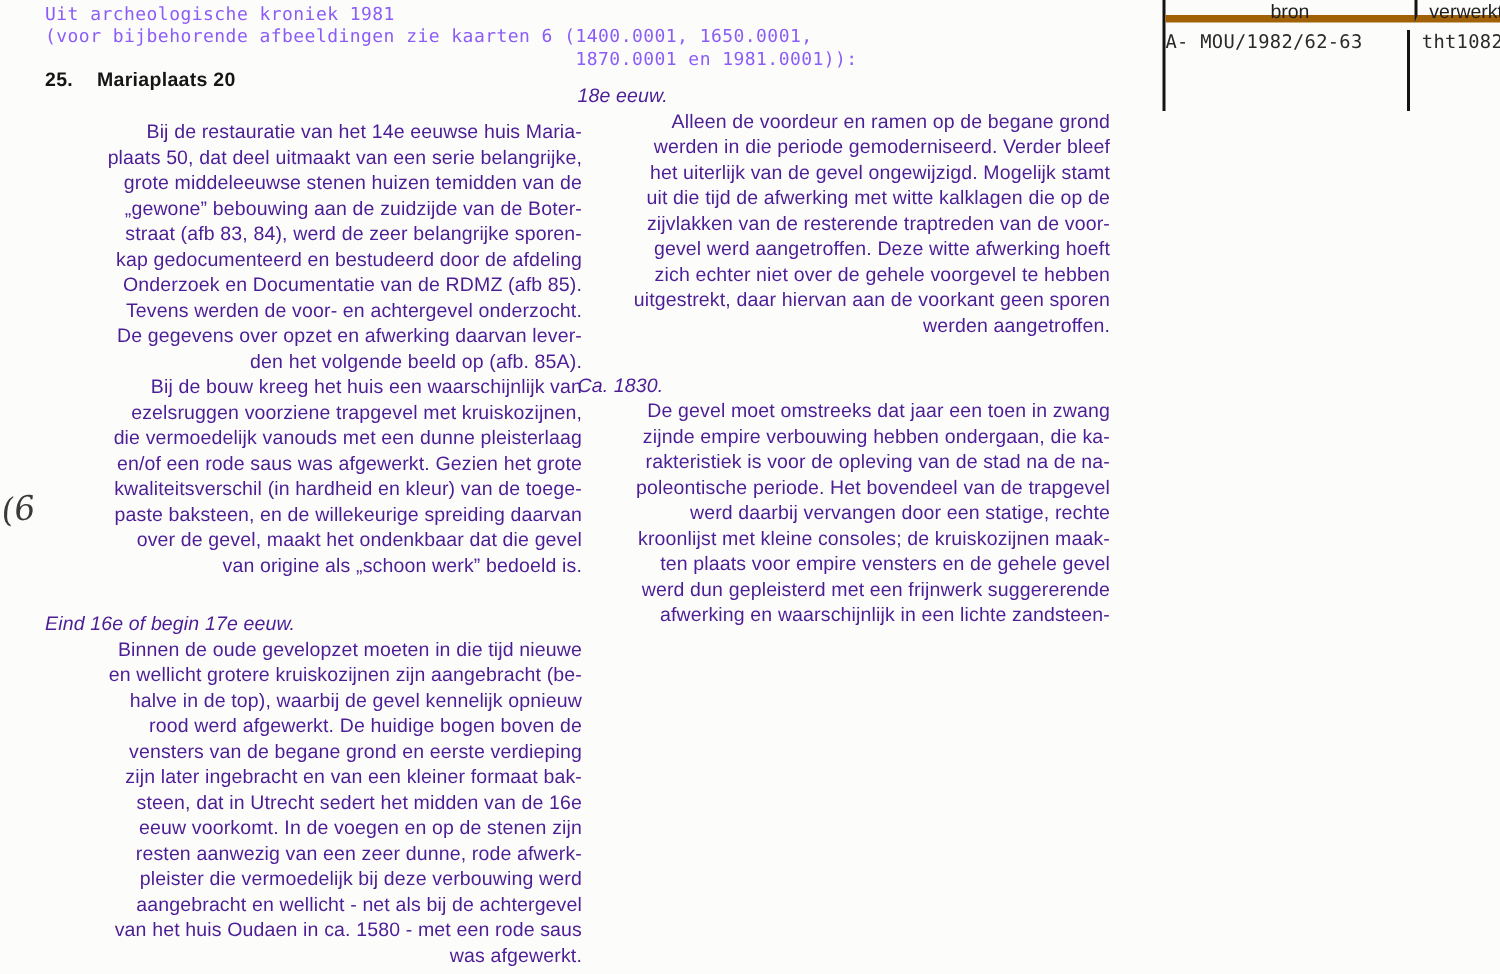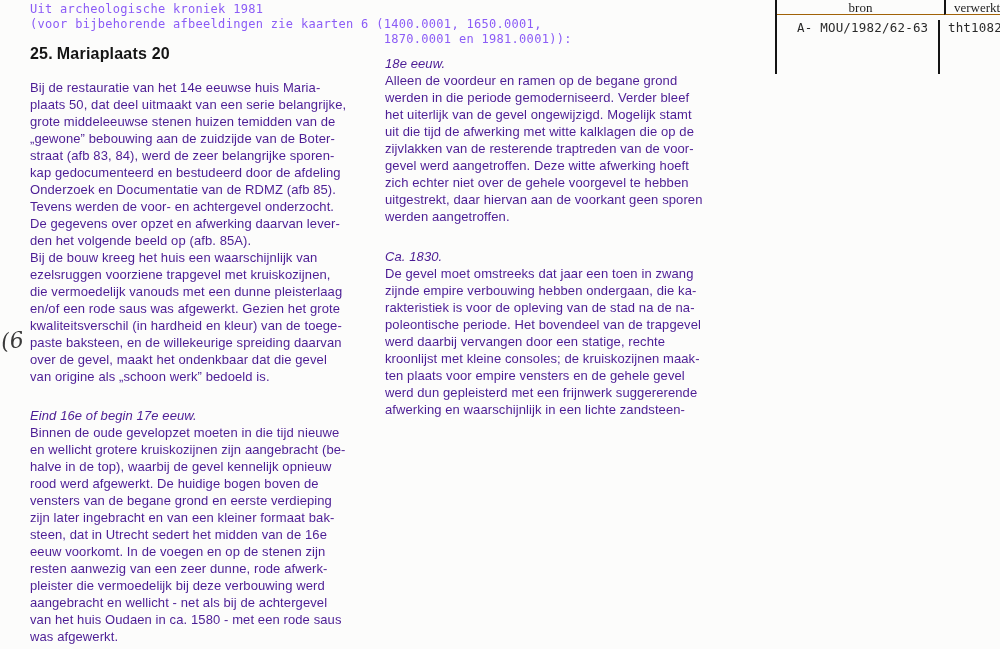--- a/index.html
+++ b/index.html
@@ -14,56 +14,56 @@
   .typed-header{
     position:absolute;left:30px;top:2px;
     font-family:"DejaVu Sans Mono", monospace;
     font-size:12px;line-height:15px;color:#8b5cf6;
     white-space:pre;letter-spacing:.3px;
   }
 
   
   .doc-title{
     position:absolute;left:30px;top:45px;margin:0;
-    font-size:16px;font-weight:bold;color:#151515;
-    display:flex;gap:4px;letter-spacing:.2px;
+    font-size:13px;font-weight:bold;color:#151515;
+    display:flex;gap:16px;letter-spacing:.2px;
   }
 
   
   .registry{
     position:absolute;left:775px;top:0;width:225px;height:74px;
     border-left:2px solid #141414;display:flex;flex-direction:column;
     font-size:13px;
   }
   .reg-row{display:flex;flex:0 0 auto;}
   .reg-head{height:15px;}
   .reg-cell{box-sizing:border-box;}
   .c-bron{width:167px;}
   .c-verwerkt{flex:1;border-left:2px solid #141414;padding-left:8px;}
-  .reg-head .reg-cell{border-bottom:1px solid #a16207;padding-bottom:2px;font-family:Liberation Serif, serif;}
+  .reg-head .reg-cell{border-bottom:5px solid #a16207;padding-bottom:2px;}
   .reg-head .c-bron{text-align:center;}
   .reg-body{flex:1;padding-top:5px;}
   .mono{
     font-family:"DejaVu Sans Mono", monospace;font-size:12.5px;
     color:#2a2a2a;letter-spacing:.2px;
   }
-  .reg-body .c-bron{padding-left:20px;}
+  .reg-body .c-bron{padding-left:0;}
 
   
   .margin-note{
     position:absolute;left:1px;top:328px;
     font-family:"DejaVu Serif", serif;font-style:italic;
     font-size:22px;color:#3a3a3a;transform:rotate(-6deg);
   }
 
   
   .col{position:absolute;font-size:13px;line-height:17px;color:#4c1d95;}
   .col-left{left:30px;top:79px;width:358px;}
   .col-right{left:385px;top:55px;width:355px;}
-  .para{margin:0;white-space:pre-line;letter-spacing:.1px;}
+  .para{margin:0;white-space:pre-line;letter-spacing:.1px;text-align:right;}
   .head-it{margin:0;font-style:italic;letter-spacing:.1px;}
   .gap-lg{margin-top:22px;}
   .gap-xl{margin-top:23px;}
   .sig-row{display:flex;justify-content:space-between;letter-spacing:.1px;}
   .sig{font-style:italic;}
 </style>
 </head>
 <body>
 
 <div class="page">

